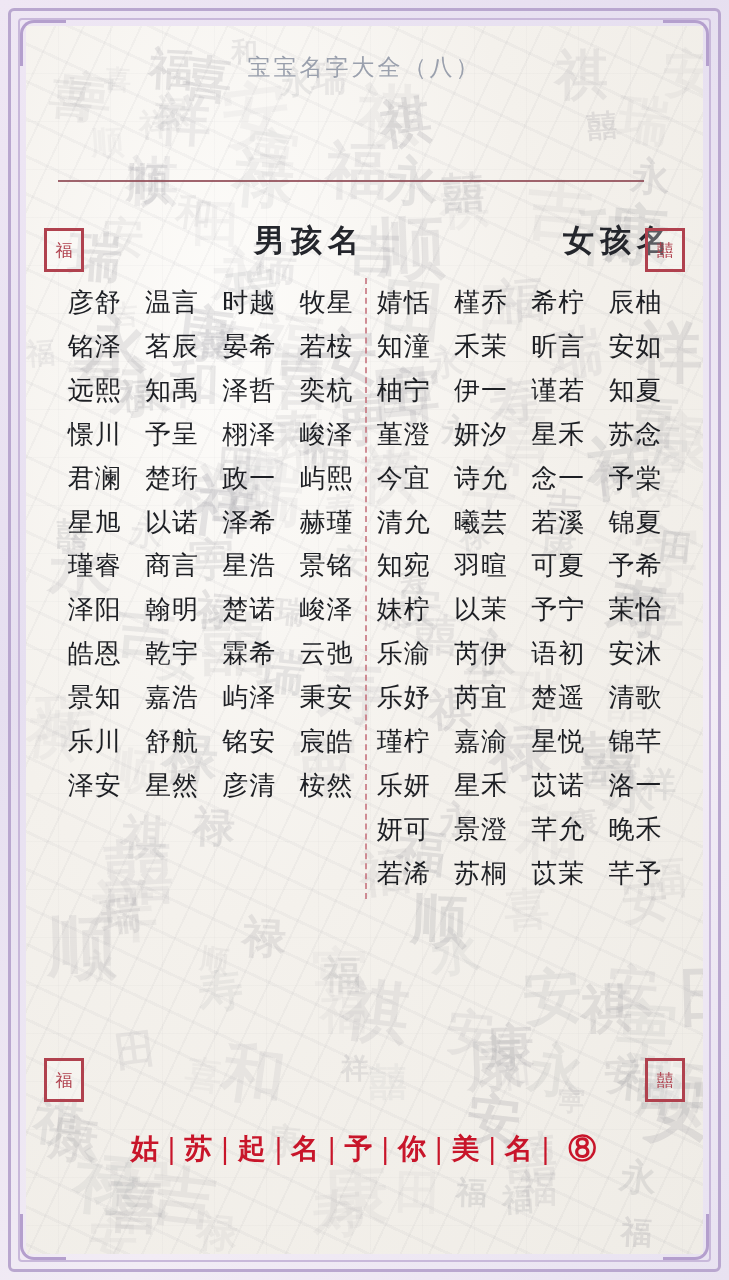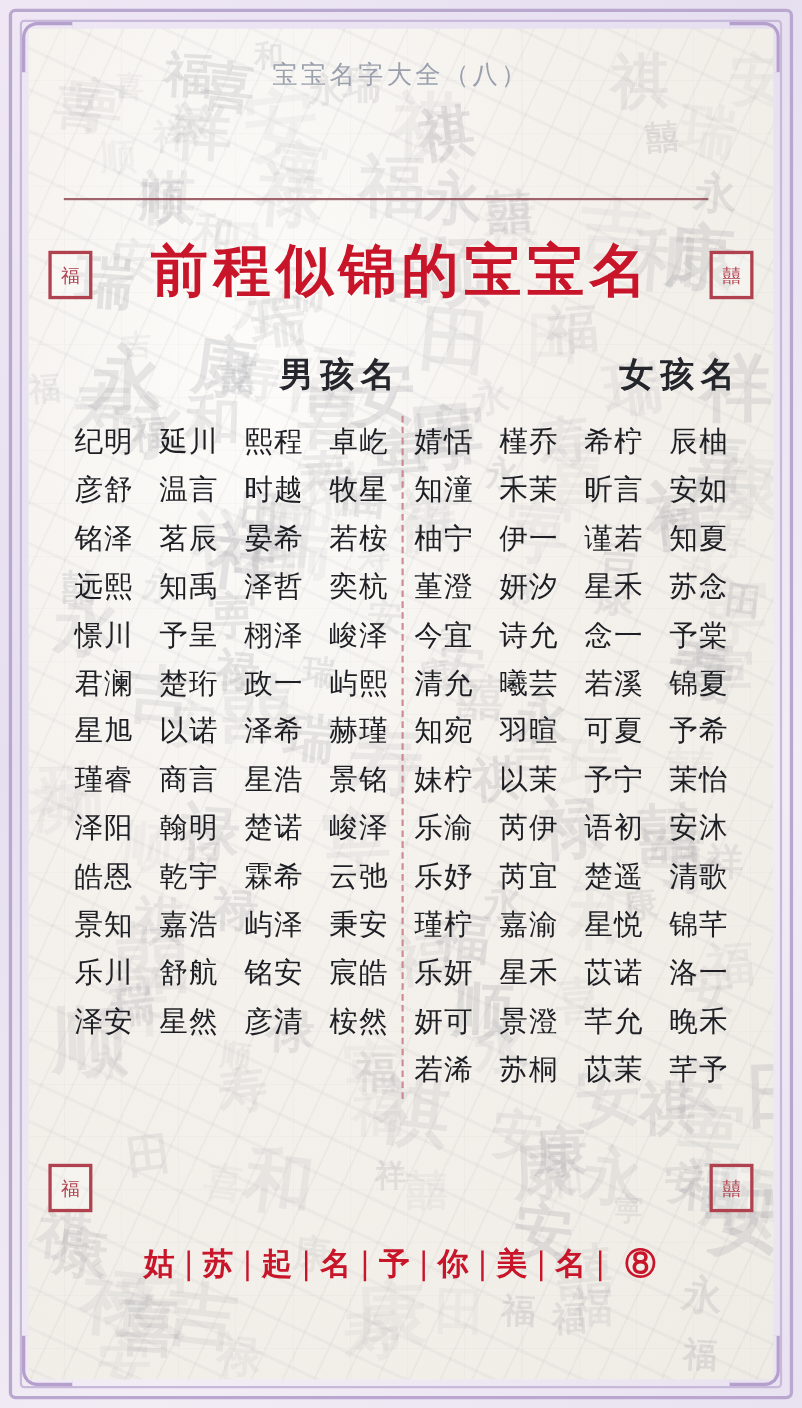--- a/index.html
+++ b/index.html
@@ -424,37 +424,30 @@
   <div class="top-caption">宝宝名字大全（八）</div>
 
   <div class="seal s1">福</div>
   <div class="seal s2">囍</div>
   <div class="seal s3">福</div>
   <div class="seal s4">囍</div>
 
   <div class="content">
     <div class="rule"></div>
 
-    <h1 class="title">前程似锦的宝宝名</h1>
 
     <div class="headings">
       <div>男孩名</div>
       <div>女孩名</div>
     </div>
 
     <div class="columns">
       <div class="divider"></div>
       <div class="col" id="col-boys">
           <div class="name-row">
-            <div class="name">纪明</div>
-            <div class="name">延川</div>
-            <div class="name">熙程</div>
-            <div class="name">卓屹</div>
-          </div>
-          <div class="name-row">
             <div class="name">彦舒</div>
             <div class="name">温言</div>
             <div class="name">时越</div>
             <div class="name">牧星</div>
           </div>
           <div class="name-row">
             <div class="name">铭泽</div>
             <div class="name">茗辰</div>
             <div class="name">晏希</div>
             <div class="name">若桉</div>

